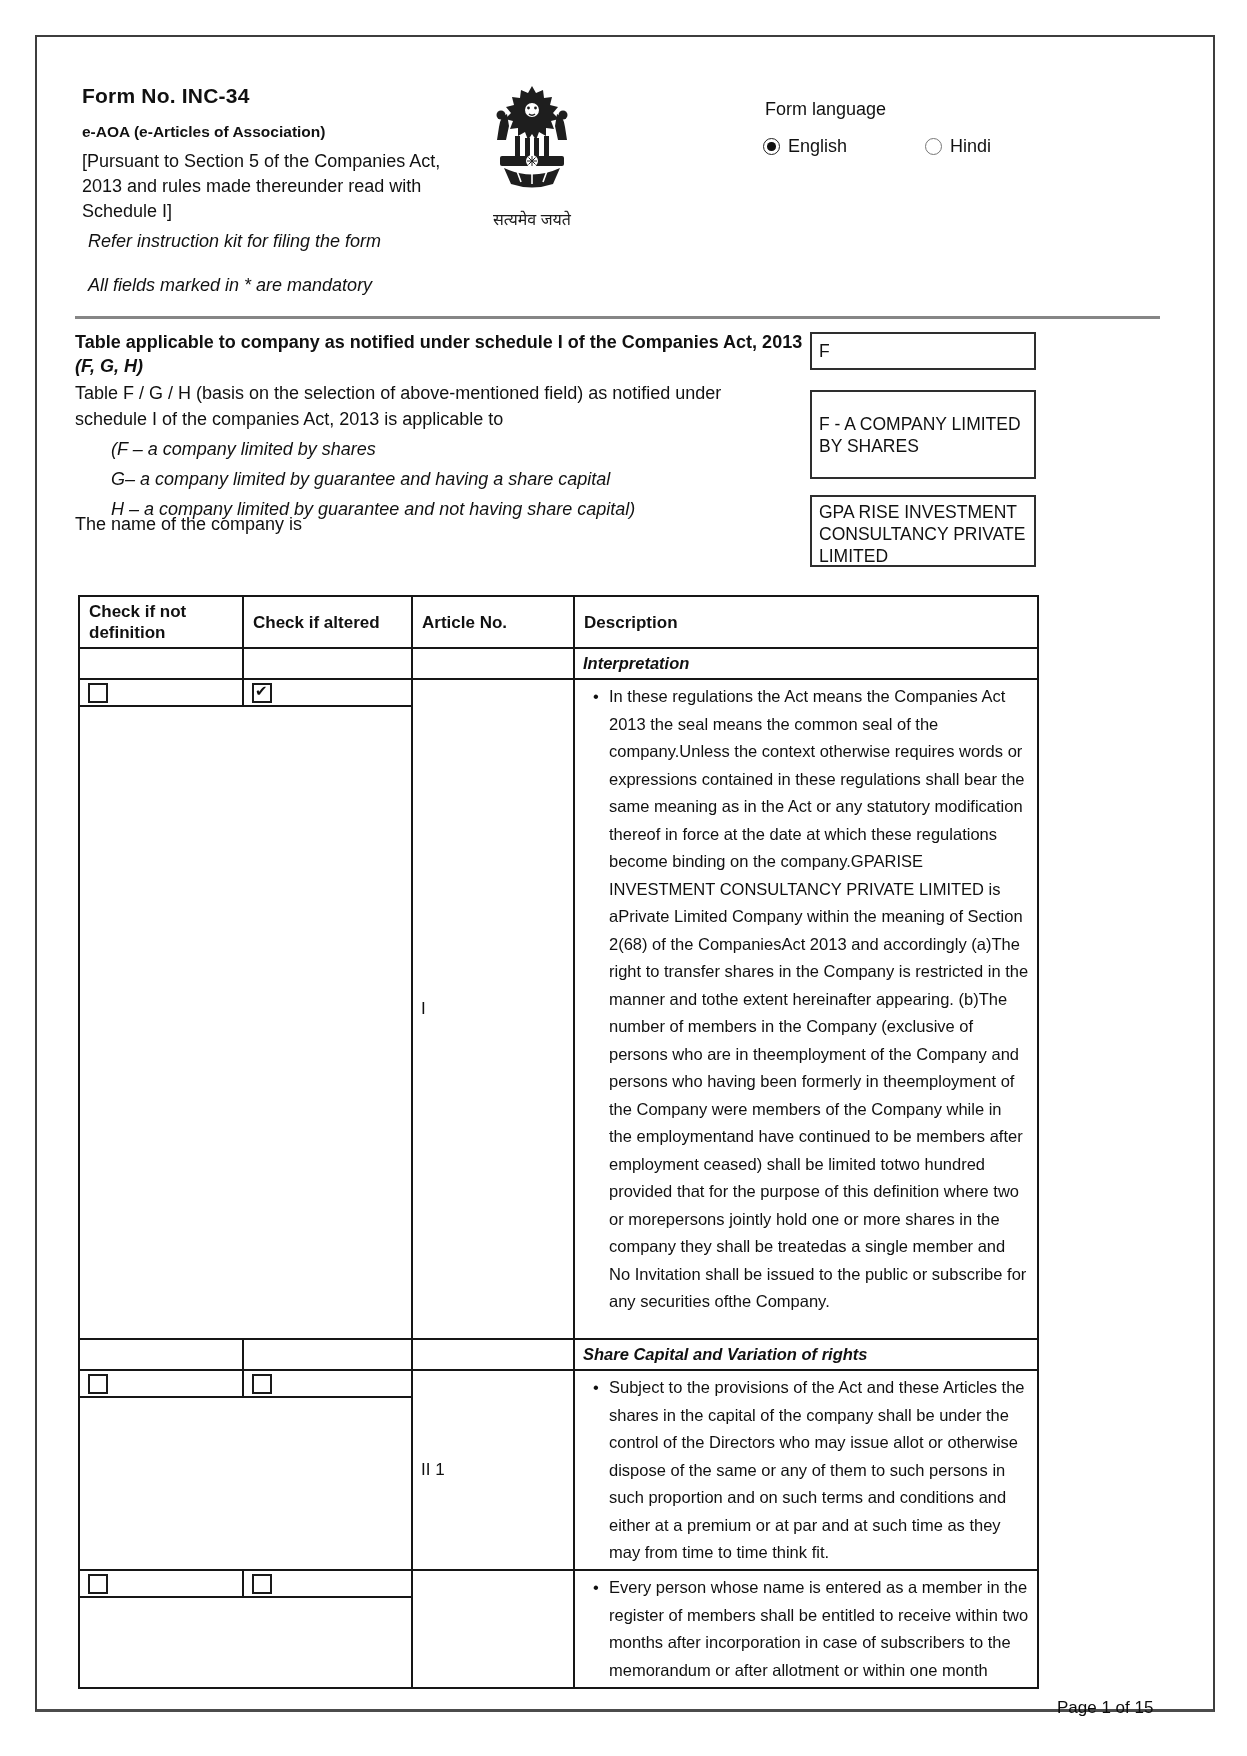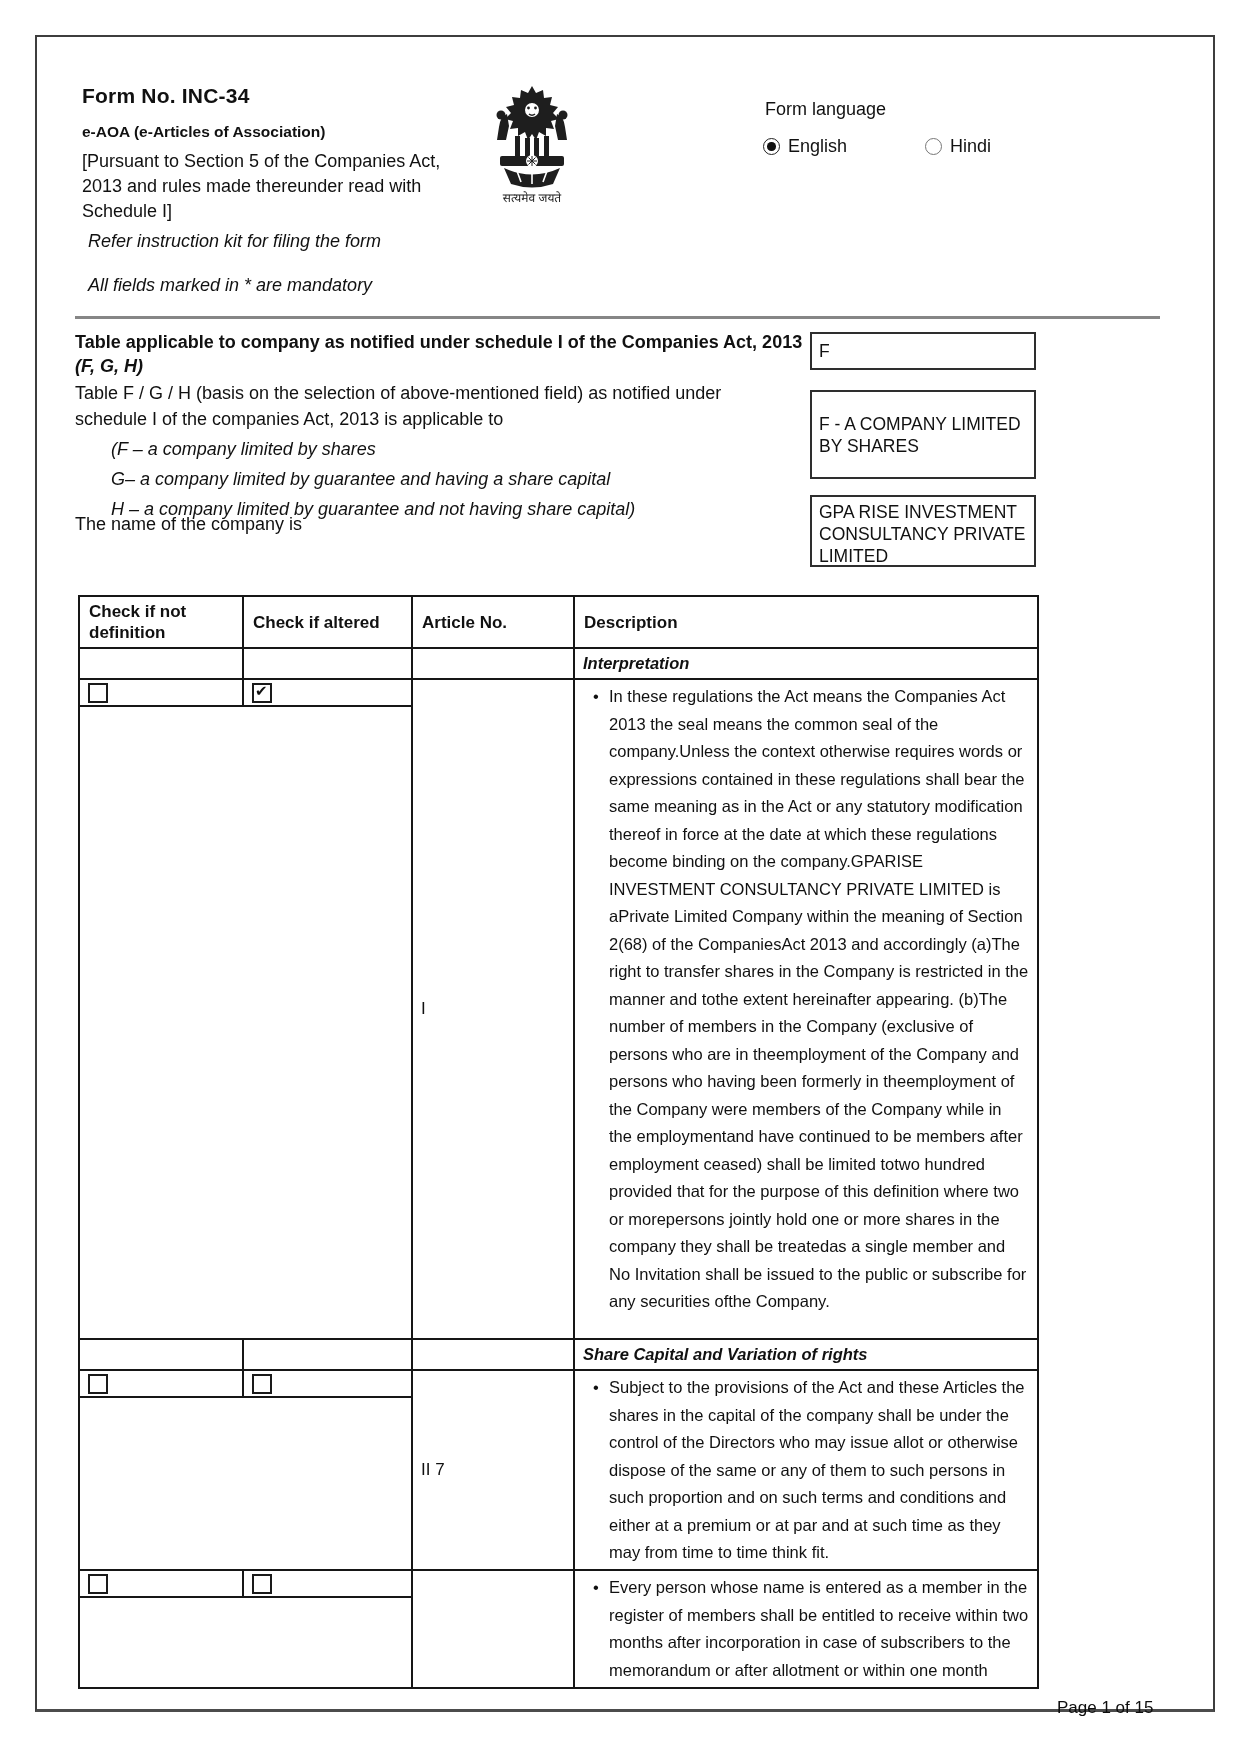--- a/index.html
+++ b/index.html
@@ -7,21 +7,21 @@
         font-family:"Liberation Sans","DejaVu Sans",sans-serif;color:#111;}
   .abs{position:absolute;}
   .page-border{left:35px;top:35px;width:1176px;height:1672px;
         border:2px solid #3d3d3d;border-bottom-width:3px;border-bottom-color:#4c4c4c;}
   
   .form-no{left:82px;top:84px;font-size:21px;font-weight:bold;letter-spacing:.2px;}
   .form-type{left:82px;top:123px;font-size:15.5px;font-weight:bold;}
   .pursuant{left:82px;top:149px;width:395px;font-size:18px;line-height:25px;}
   .emblem{left:486px;top:84px;width:92px;text-align:center;}
   .emblem svg{display:block;margin:0 auto;}
-  .motto{font-size:12px;margin-top:1px;color:#1c1c1c;}
+  .motto{font-size:16px;margin-top:20px;color:#1c1c1c;}
   .flang-label{left:765px;top:99px;font-size:18px;}
   .radio-row{left:763px;top:136px;display:flex;font-size:18px;}
   .radio{width:15px;height:15px;border:1.6px solid #777;border-radius:50%;display:inline-block;
          position:relative;margin-right:8px;flex:none;background:#fff;}
   .radio.checked{border-color:#222;}
   .radio.checked::after{content:"";position:absolute;left:3.2px;top:3.2px;width:8.6px;height:8.6px;
          border-radius:50%;background:#111;}
   .radio-opt{display:flex;align-items:center;}
   .radio-gap{width:78px;}
   .instr1{left:88px;top:231px;font-size:18px;font-style:italic;}
@@ -204,21 +204,21 @@
         <div class="check-strip">
           <div class="ccell c1">
               <span class="checkbox"></span>
             </div>
           <div class="ccell c2">
               <span class="checkbox"></span>
             </div>
         </div>
       </div>
       <div class="acell">
-          <span>II 7</span>
+          <span>II 1</span>
         </div>
       <div class="dcell">
         <span class="bullet">•</span>
         <div class="dtext">Subject to the provisions of the Act and these Articles the shares in the capital of the company shall be under the control of the Directors who may issue allot or otherwise dispose of the same or any of them to such persons in such proportion and on such terms and conditions and either at a premium or at par and at such time as they may from time to time think fit.</div>
       </div>
     </div>
 
     <div class="trow row-last">
       <div class="checks">
         <div class="check-strip">

